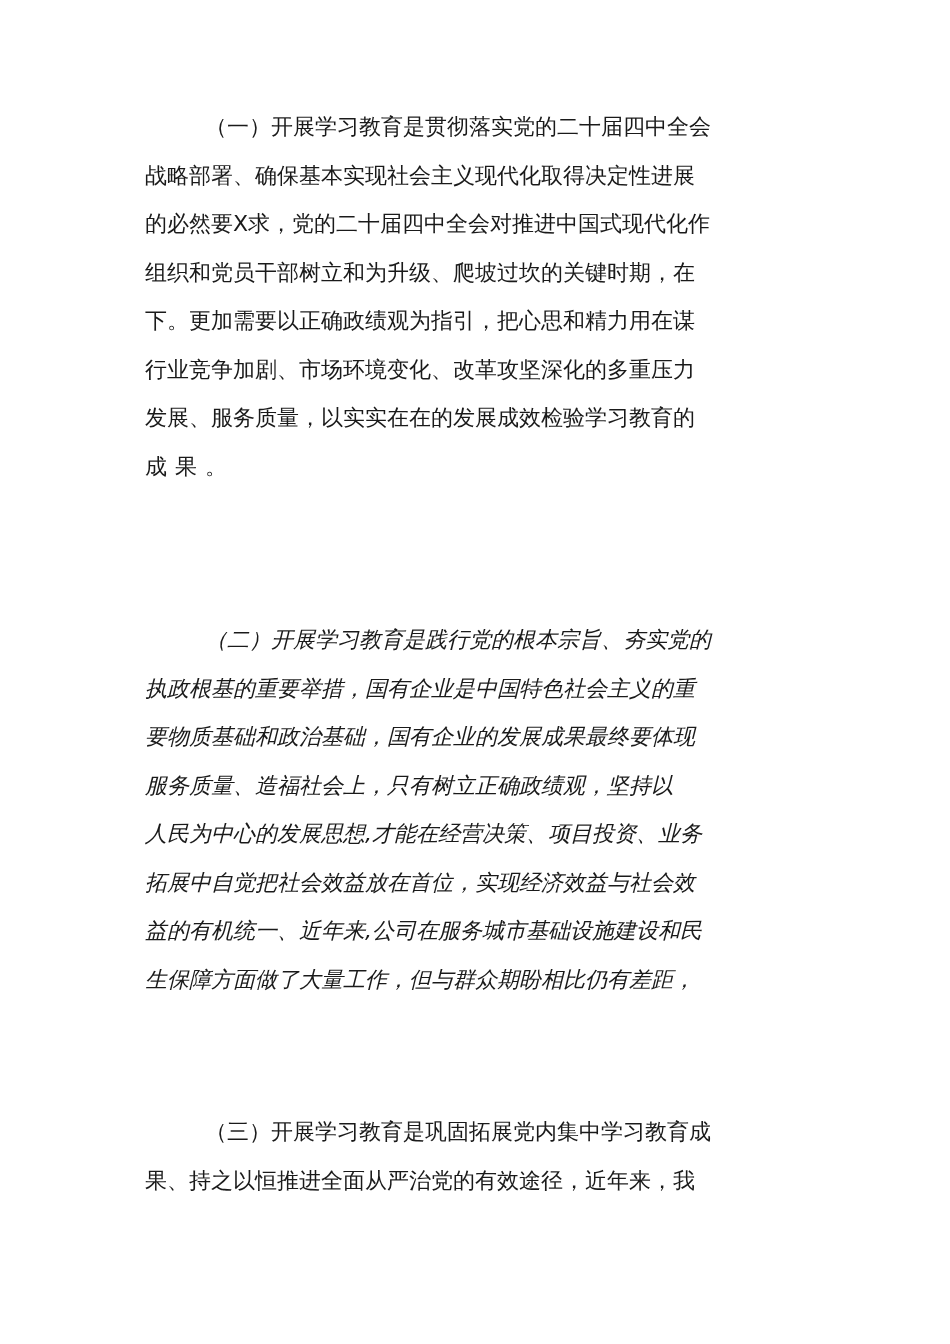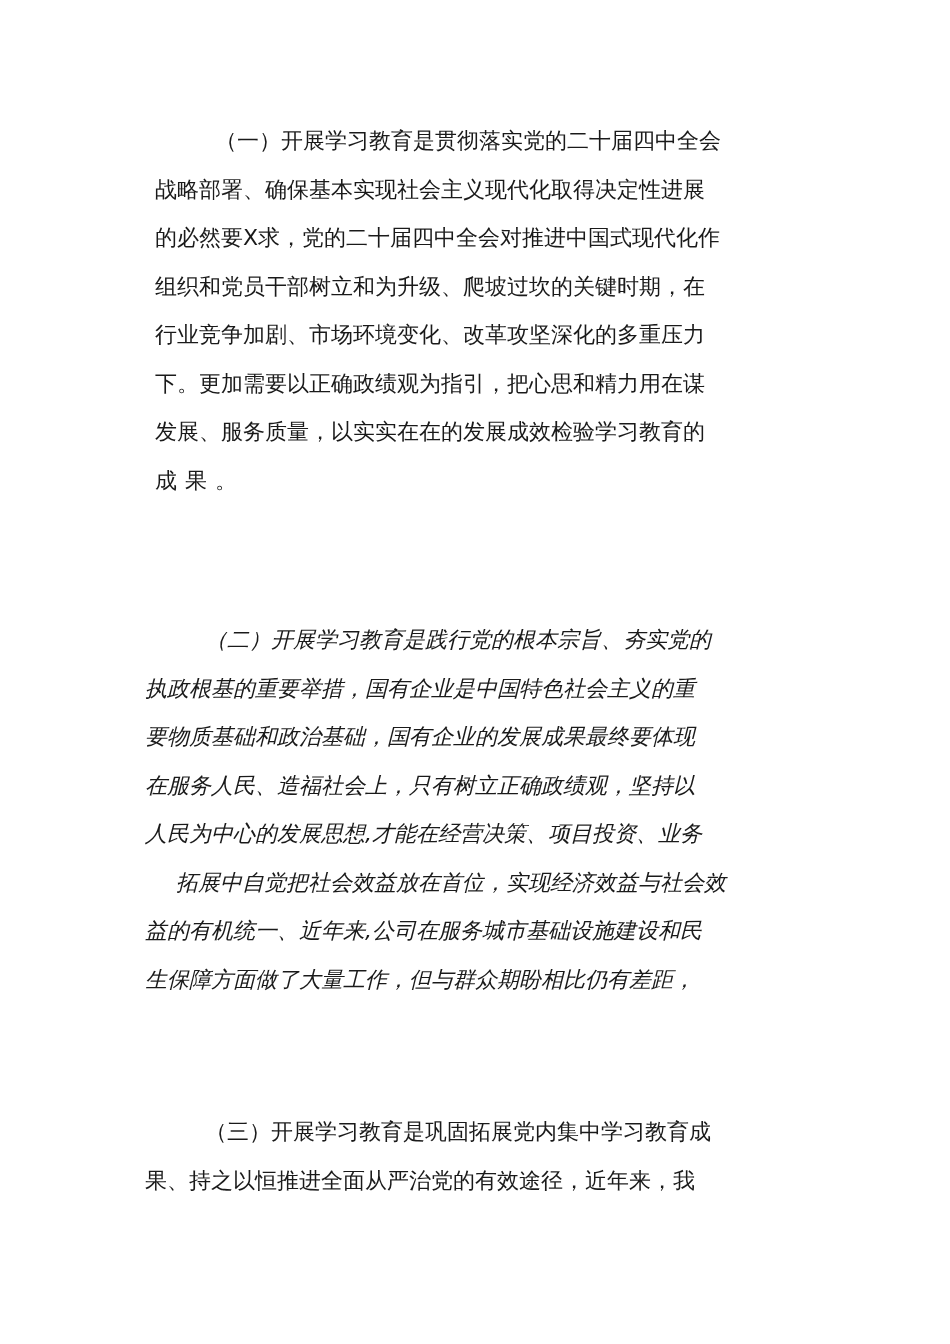--- a/index.html
+++ b/index.html
@@ -41,38 +41,38 @@
     }
     .line.first {
       padding-left: 60px;
     }
   </style>
 </head>
 <body>
 
 <div class="page">
 
-  <div class="para" style="top:117px;margin-left:10px;">
+  <div class="para" style="top:103px;">
     <span class="line first" style="letter-spacing: 0px; text-align-last: left; text-align: left;">（一）开展学习教育是贯彻落实党的二十届四中全会</span>
     <span class="line" style="letter-spacing: 0px; text-align-last: left; text-align: left;">战略部署、确保基本实现社会主义现代化取得决定性进展</span>
     <span class="line" style="letter-spacing: 0px; text-align-last: left; text-align: left;">的必然要X求，党的二十届四中全会对推进中国式现代化作</span>
     <span class="line" style="letter-spacing: 0px; text-align-last: left; text-align: left;">组织和党员干部树立和为升级、爬坡过坎的关键时期，在</span>
+    <span class="line" style="letter-spacing: 0px; text-align-last: left; text-align: left;">下。更加需要以正确政绩观为指引，把心思和精力用在谋</span>
     <span class="line" style="letter-spacing: 0px; text-align-last: left; text-align: left;">行业竞争加剧、市场环境变化、改革攻坚深化的多重压力</span>
-    <span class="line" style="letter-spacing: 0px; text-align-last: left; text-align: left;">下。更加需要以正确政绩观为指引，把心思和精力用在谋</span>
     <span class="line" style="letter-spacing: 0px; text-align-last: left; text-align: left;">发展、服务质量，以实实在在的发展成效检验学习教育的</span>
     <span class="line last" style="letter-spacing: 8px;">成果。</span>
   </div>
 
   <div class="para" style="top:616px;font-style:italic;">
     <span class="line first" style="letter-spacing: 0px; text-align-last: left; text-align: left;">（二）开展学习教育是践行党的根本宗旨、夯实党的</span>
     <span class="line" style="letter-spacing: 0px; text-align-last: left; text-align: left;">执政根基的重要举措，国有企业是中国特色社会主义的重</span>
     <span class="line" style="letter-spacing: 0px; text-align-last: left; text-align: left;">要物质基础和政治基础，国有企业的发展成果最终要体现</span>
-    <span class="line" style="letter-spacing: 0px; text-align-last: left; text-align: left;">在服务人民、造福社会上，只有树立正确政绩观，坚持以</span>
+    <span class="line" style="letter-spacing: 0px; text-align-last: left; text-align: left;">服务质量、造福社会上，只有树立正确政绩观，坚持以</span>
     <span class="line" style="letter-spacing: 0px; text-align-last: left; text-align: left;">人民为中心的发展思想,才能在经营决策、项目投资、业务</span>
-    <span class="line" style="letter-spacing: 0px; text-align-last: left; text-align: center; margin-left: 31px;">拓展中自觉把社会效益放在首位，实现经济效益与社会效</span>
+    <span class="line" style="letter-spacing: 0px; text-align-last: left; text-align: center;">拓展中自觉把社会效益放在首位，实现经济效益与社会效</span>
     <span class="line" style="letter-spacing: 0px; text-align-last: left; text-align: left;">益的有机统一、近年来,公司在服务城市基础设施建设和民</span>
     <span class="line" style="letter-spacing: 0px; text-align-last: left; text-align: left;">生保障方面做了大量工作，但与群众期盼相比仍有差距，</span>
   </div>
 
   <div class="para" style="top:1108px;">
     <span class="line first" style="letter-spacing: 0px; text-align-last: left; text-align: left;">（三）开展学习教育是巩固拓展党内集中学习教育成</span>
     <span class="line" style="letter-spacing: 0px; text-align-last: left; text-align: center;">果、持之以恒推进全面从严治党的有效途径，近年来，我</span>
   </div>
 
 </div>

